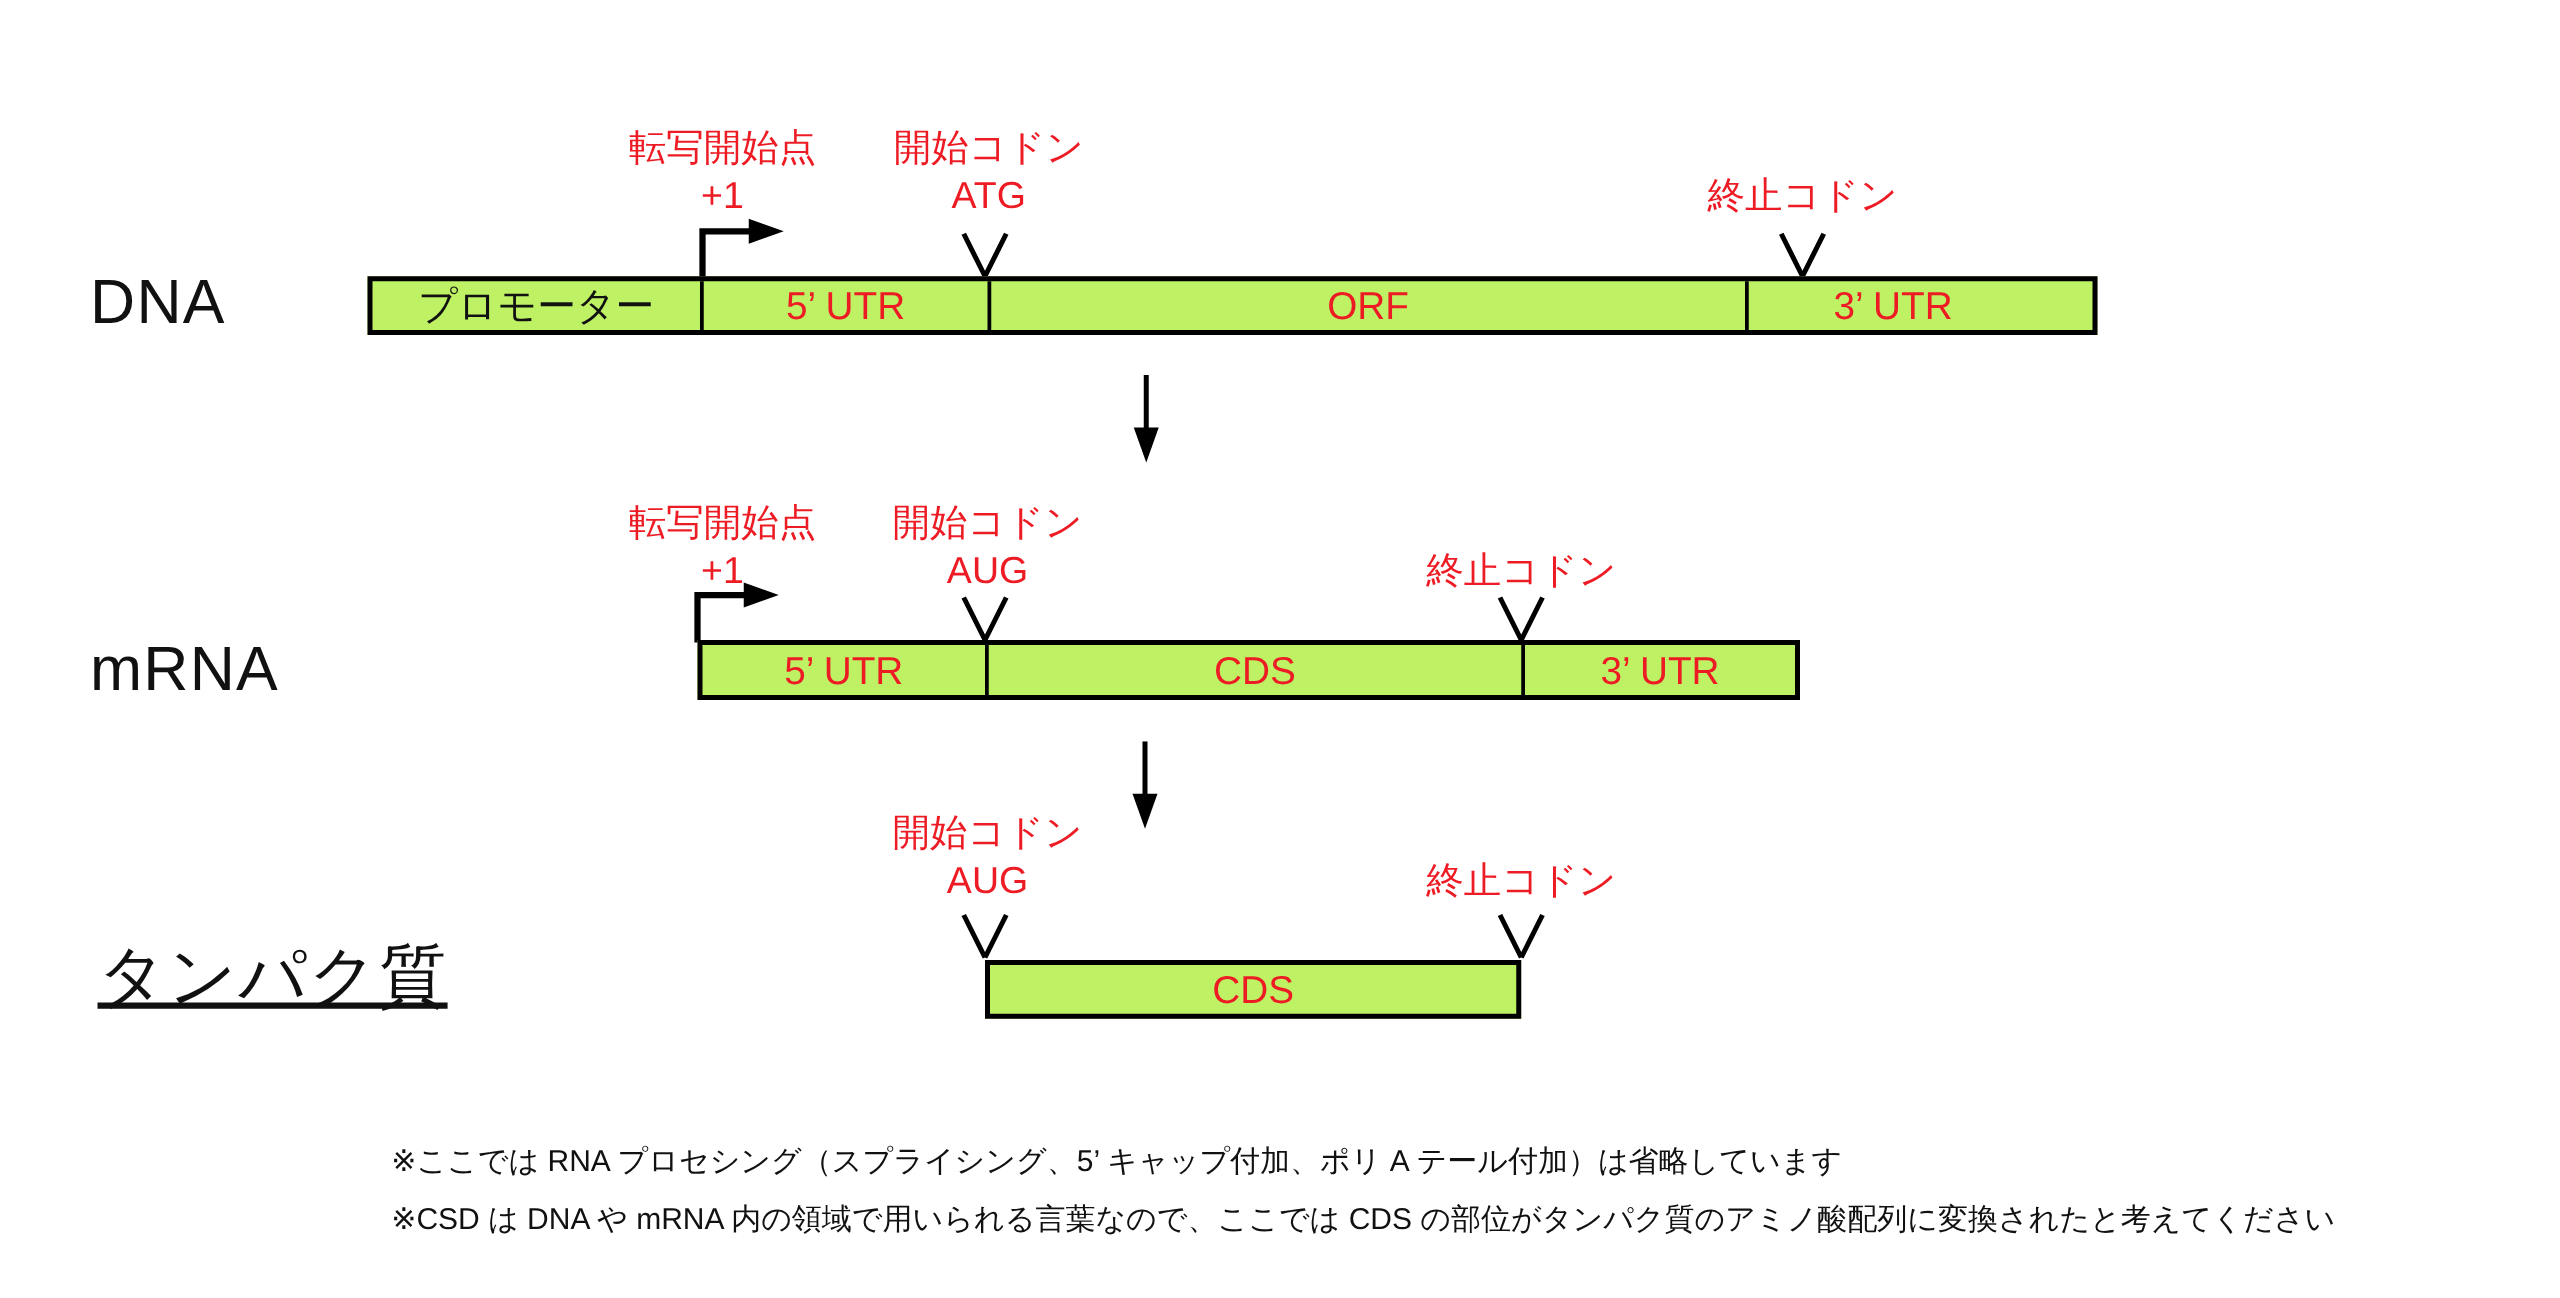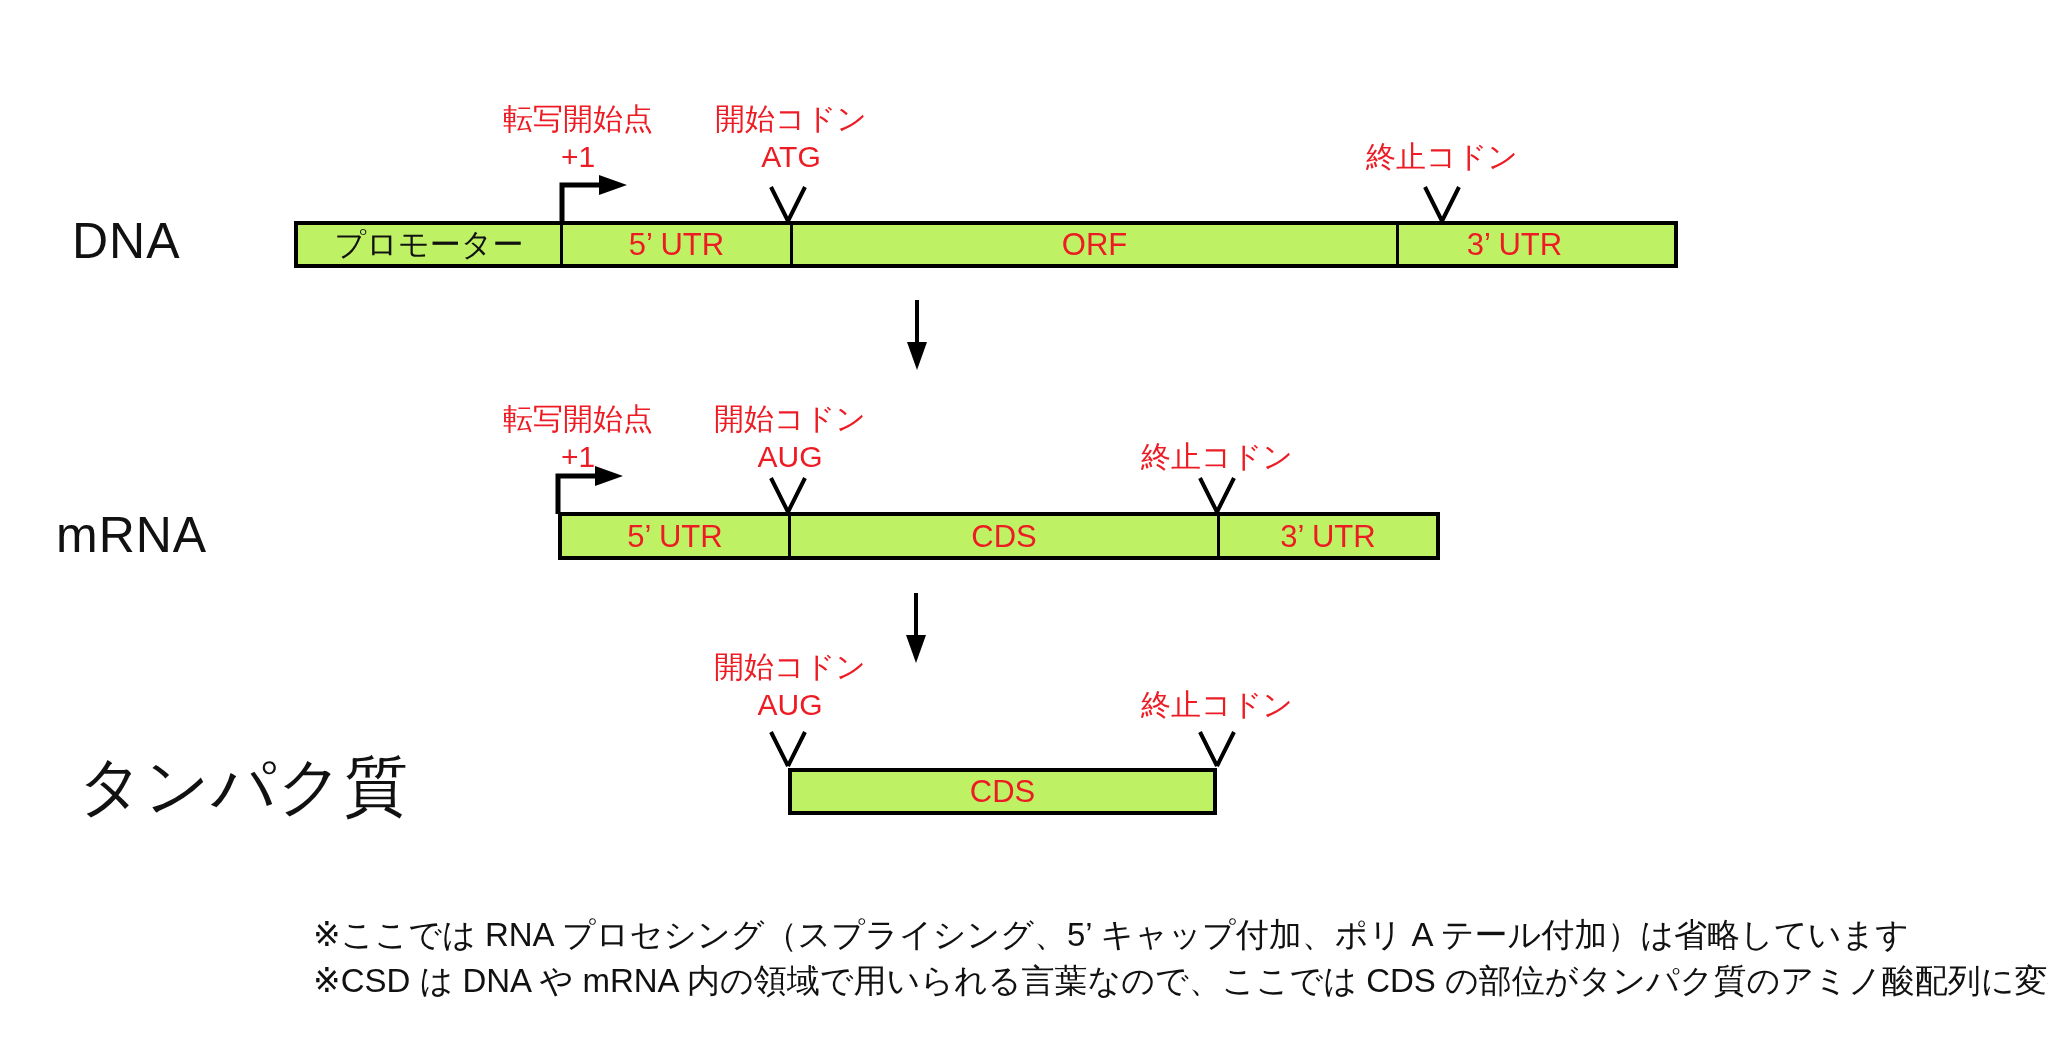--- a/index.html
+++ b/index.html
@@ -10,21 +10,21 @@
 
   .row-label { position:absolute; font-size:50px; line-height:1; color:var(--ink); letter-spacing:1px;text-align:center; }
   .bar { position:absolute; display:flex; border:4px solid #000; background:#bef264; }
   .seg { display:flex; align-items:center; justify-content:center; font-size:31px; line-height:1; }
   .seg + .seg { border-left:3px solid #000; }
   .seg.red { color:var(--red); }
   .seg.black { color:var(--ink); }
 
   .ann { position:absolute; transform:translateX(-50%); text-align:center; color:var(--red); font-size:30px; line-height:38px; white-space:nowrap; }
   .icon { position:absolute; }
-  .footnote { position:absolute; font-size:33px; line-height:1.3; color:var(--ink); white-space:nowrap; }
+  .footnote { position:absolute; font-size:24px; line-height:1.3; color:var(--ink); white-space:nowrap; }
 </style>
 </head>
 <body>
 
 <div class="canvas">
 
   <div class="ann" style="left:578px; top:100px;">
     <div>転写開始点</div>
     <div>+1</div>
   </div>
@@ -79,21 +79,21 @@
     <polygon points="40,2 40,22 68,12" fill="#000"></polygon>
   </svg>
 
   <svg class="icon" style="left:768px; top:476px;" width="40" height="38" viewBox="0 0 40 38">
     <path d="M3 2 L20 36 M37 2 L20 36" fill="none" stroke="#000" stroke-width="4"></path>
   </svg>
   <svg class="icon" style="left:1197px; top:476px;" width="40" height="38" viewBox="0 0 40 38">
     <path d="M3 2 L20 36 M37 2 L20 36" fill="none" stroke="#000" stroke-width="4"></path>
   </svg>
 
-  <div class="row-label" style="left:56px; top:510px;">mRNA</div>
+  <div class="row-label" style="left:72px; top:510px;">mRNA</div>
 
   <div class="bar" style="left:558px; top:512px; width:882px; height:48px;">
     <div class="seg red" style="width:226px;">5’ UTR</div>
     <div class="seg red" style="width:429px;">CDS</div>
     <div class="seg red" style="width:219px;">3’ UTR</div>
   </div>
 
   <svg class="icon" style="left:904px; top:593px;" width="24" height="72" viewBox="0 0 24 72">
     <line x1="12" y1="0" x2="12" y2="44" stroke="#000" stroke-width="4"></line>
     <polygon points="2,42 22,42 12,70" fill="#000"></polygon>
@@ -107,21 +107,21 @@
     <div>終止コドン</div>
   </div>
 
   <svg class="icon" style="left:768px; top:730px;" width="40" height="38" viewBox="0 0 40 38">
     <path d="M3 2 L20 36 M37 2 L20 36" fill="none" stroke="#000" stroke-width="4"></path>
   </svg>
   <svg class="icon" style="left:1197px; top:730px;" width="40" height="38" viewBox="0 0 40 38">
     <path d="M3 2 L20 36 M37 2 L20 36" fill="none" stroke="#000" stroke-width="4"></path>
   </svg>
 
-  <div class="row-label" style="left:78px; top:754px; font-size:64px;">タンパク質</div>
+  <div class="row-label" style="left:78px; top:754px; font-size:54px;text-decoration:underline;">タンパク質</div>
 
   <div class="bar" style="left:788px; top:768px; width:429px; height:47px;">
     <div class="seg red" style="width:421px;">CDS</div>
   </div>
 
   <div class="footnote" style="left:313px; top:914px;">※ここでは RNA プロセシング（スプライシング、5’ キャップ付加、ポリ A テール付加）は省略しています</div>
   <div class="footnote" style="left:313px; top:960px;">※CSD は DNA や mRNA 内の領域で用いられる言葉なので、ここでは CDS の部位がタンパク質のアミノ酸配列に変換されたと考えてください</div>
 
 </div>
 

